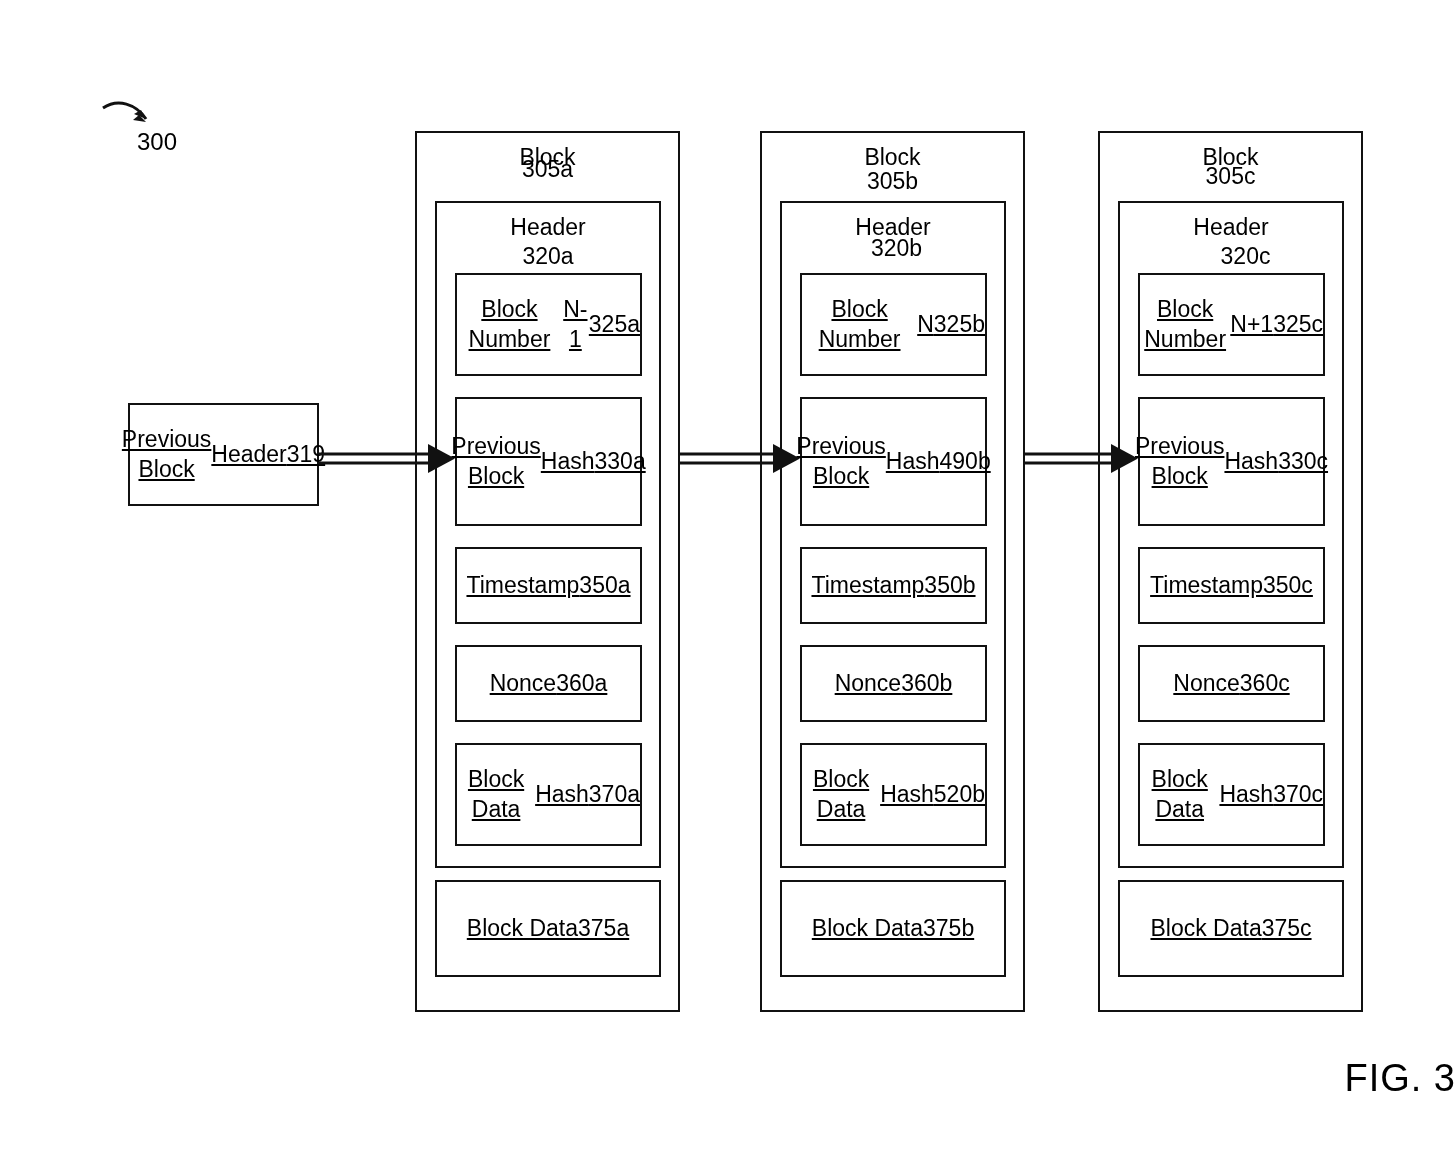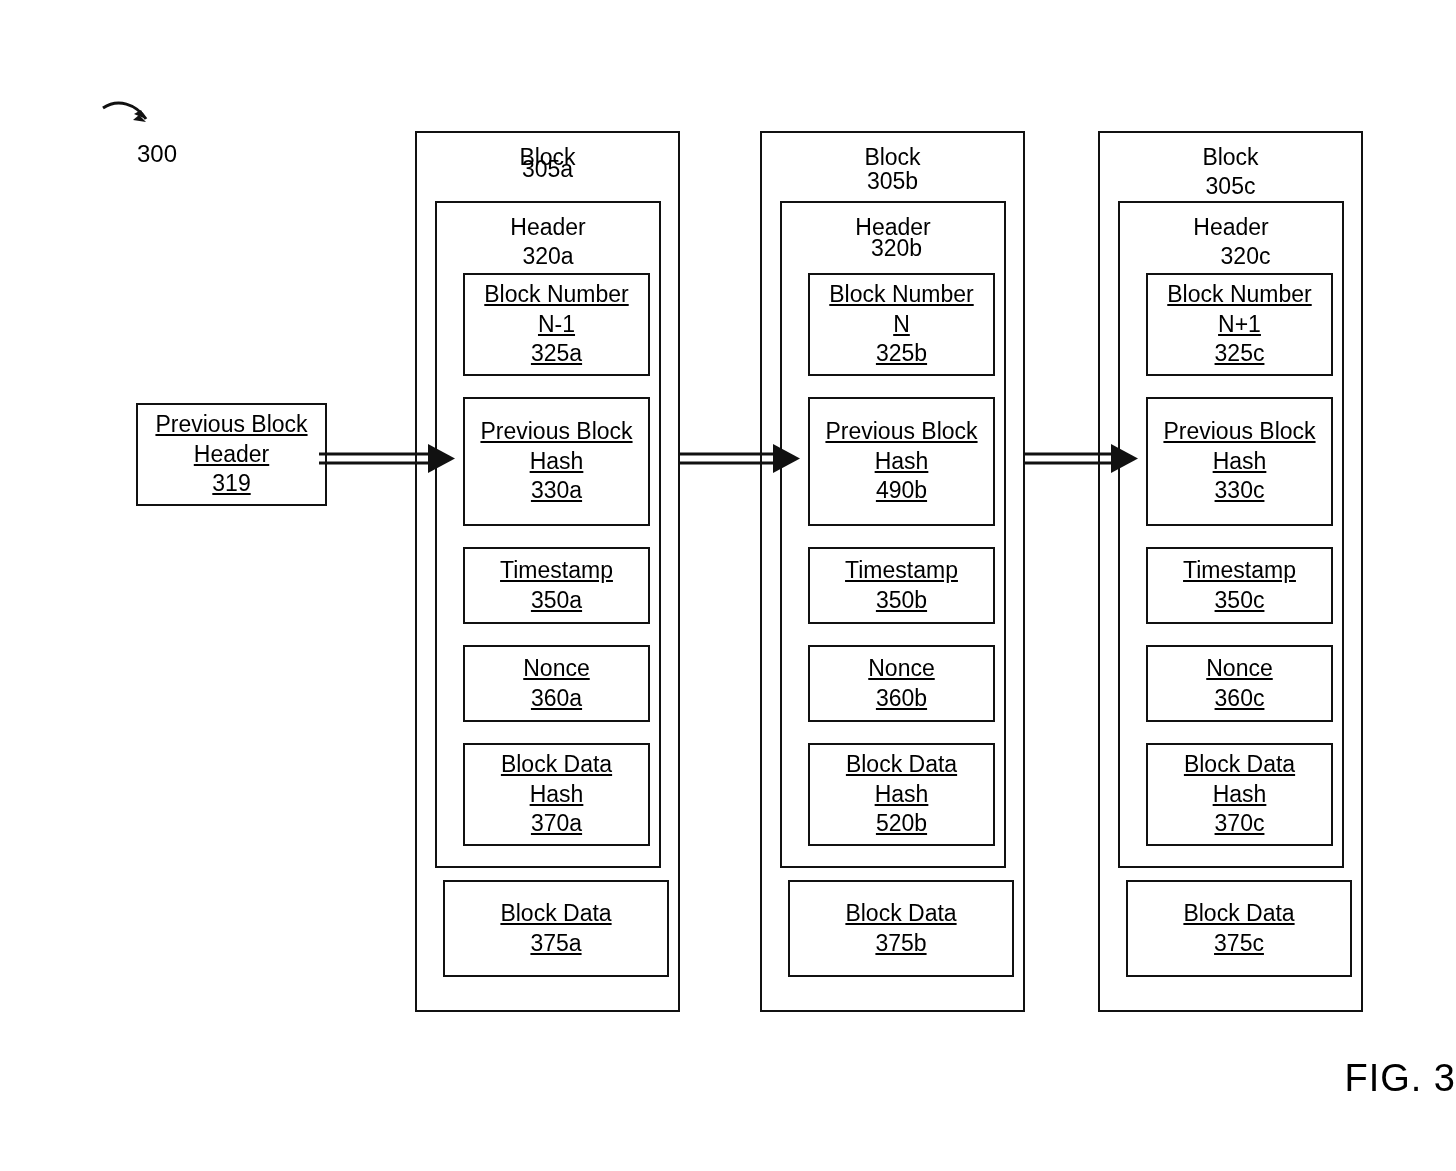--- a/index.html
+++ b/index.html
@@ -2,22 +2,22 @@
 <html><head>
 <meta charset="utf-8">
 <style>
   html,body{margin:0;padding:0;background:#ffffff;}
   body{width:1456px;height:1171px;position:relative;overflow:hidden;
        font-family:"Liberation Sans","DejaVu Sans",sans-serif;color:#000;}
   #stage{position:absolute;left:0;top:0;width:1456px;height:1171px;}
 
   
   .box{position:absolute;box-sizing:border-box;border:2px solid #111;background:#fff;text-decoration:underline;}
-  .ctr{display:flex;flex-direction:column;align-items:center;justify-content:center;
-       text-align:center;line-height:1.28;margin-left:8px;}
+  .ctr{display:flex;flex-direction:row;align-items:center;justify-content:center;
+       text-align:center;line-height:1.28;}
 
   .ref-box{font-size:23px;}
   .blk-outer{border:2px solid #111;}
   .blk-title{position:absolute;left:0;right:0;text-align:center;font-size:23px;line-height:1.28;}
   .hdr-outer{border:2px solid #111;}
   .hdr-title{position:absolute;left:0;right:0;text-align:center;font-size:23px;line-height:1.28;}
   .field{font-size:23px;}
 
   .fig-caption{position:absolute;text-align:right;font-size:38px;letter-spacing:1px;}
   .num300{position:absolute;font-size:24px;}
@@ -27,21 +27,21 @@
 </head>
 <body>
 
 <div id="stage">
 
   <svg class="overlay" aria-hidden="true">
     <path d="M 103 108 C 118 98, 136 104, 146 119" fill="none" stroke="#111" stroke-width="3"></path>
     <polygon points="146,119 134,114 141,110" fill="#111"></polygon>
     <polygon points="146,122 133,120 139,115" fill="#111"></polygon>
   </svg>
-  <div class="num300" style="left:137px;top:140px;">300</div>
+  <div class="num300" style="left:137px;top:128px;">300</div>
 
   <div class="box ctr ref-box" style="left:128px;top:403px;width:191px;height:103px;">
     <div>Previous Block</div>
     <div>Header</div>
     <div>319</div>
   </div>
 
   <div class="box blk-outer" style="left:415px;top:131px;width:265px;height:881px;">
     <div class="blk-title" style="top:10px;">Block</div>
     <div class="blk-title" style="top:22px;">305a</div>
@@ -123,21 +123,21 @@
     </div>
 
     <div class="box ctr field" style="left:18px;top:747px;width:226px;height:97px;">
       <div>Block Data</div>
       <div>375b</div>
     </div>
   </div>
 
   <div class="box blk-outer" style="left:1098px;top:131px;width:265px;height:881px;">
     <div class="blk-title" style="top:10px;">Block</div>
-    <div class="blk-title" style="top:39px;">305c</div>
+    <div class="blk-title" style="top:29px;">305c</div>
 
     <div class="box hdr-outer" style="left:18px;top:68px;width:226px;height:667px;">
       <div class="hdr-title" style="top:10px;">Header</div>
       <div class="hdr-title" style="top:39px;padding-left:29px;">320c</div>
 
       <div class="box ctr field" style="left:18px;top:70px;width:187px;height:103px;">
         <div>Block Number</div>
         <div>N+1</div>
         <div>325c</div>
       </div>

